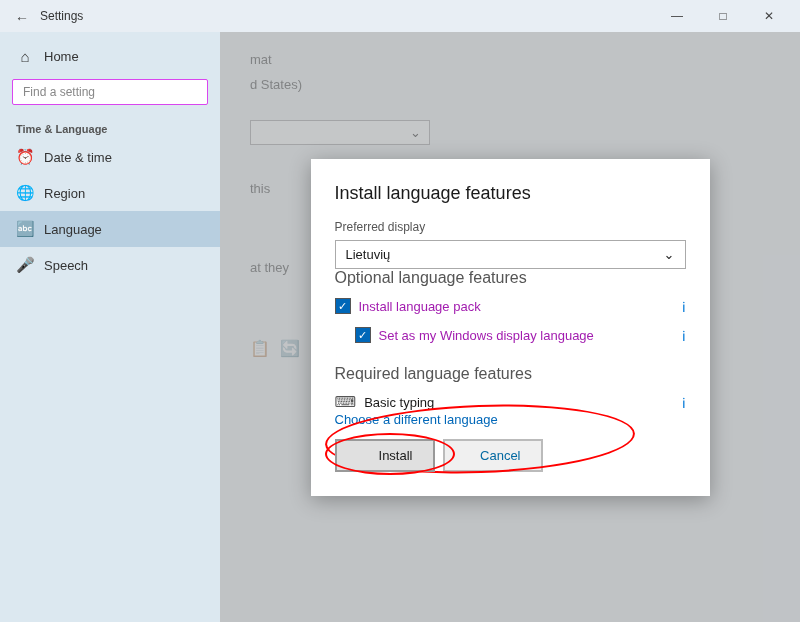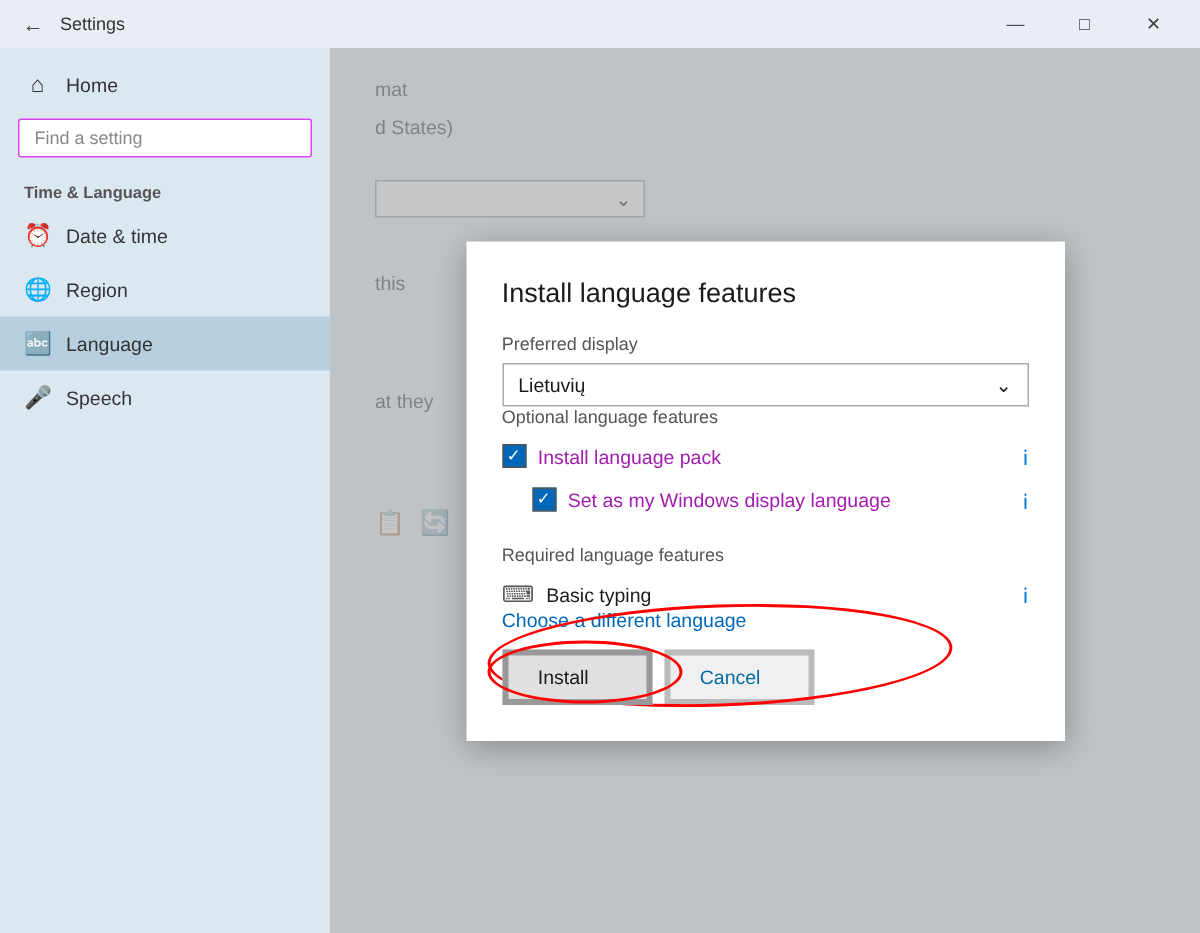--- a/index.html
+++ b/index.html
@@ -183,21 +183,21 @@
       display: flex;
       align-items: center;
       justify-content: space-between;
       border: 1px solid #aaa;
       padding: 6px 10px;
       font-size: 13px;
       color: #1a1a1a;
       cursor: pointer;
     }
     .section-title {
-      font-size: 12px;
+      font-size: 16px;
       color: #555;
       margin-bottom: 10px;
     }
     .checkbox-row {
       display: flex;
       align-items: center;
       margin-bottom: 10px;
       gap: 8px;
     }
     .checkbox-row.indented {
@@ -261,23 +261,23 @@
     }
 
     .button-row {
       display: flex;
       gap: 8px;
     }
     .btn {
       padding: 7px 20px;
       font-size: 13px;
       cursor: pointer;
-      border: 4px solid #c2410c;
+      border: 2px solid #c2410c;
       min-width: 100px;
-      text-align: left;
+      text-align: right;
     }
     .btn-primary {
       background: #e0e0e0;
       color: #1a1a1a;
       border-color: #999;
     }
     .btn-secondary {
       background: #f0f0f0;
       color: #0369a1;
       border-color: #bbb;

